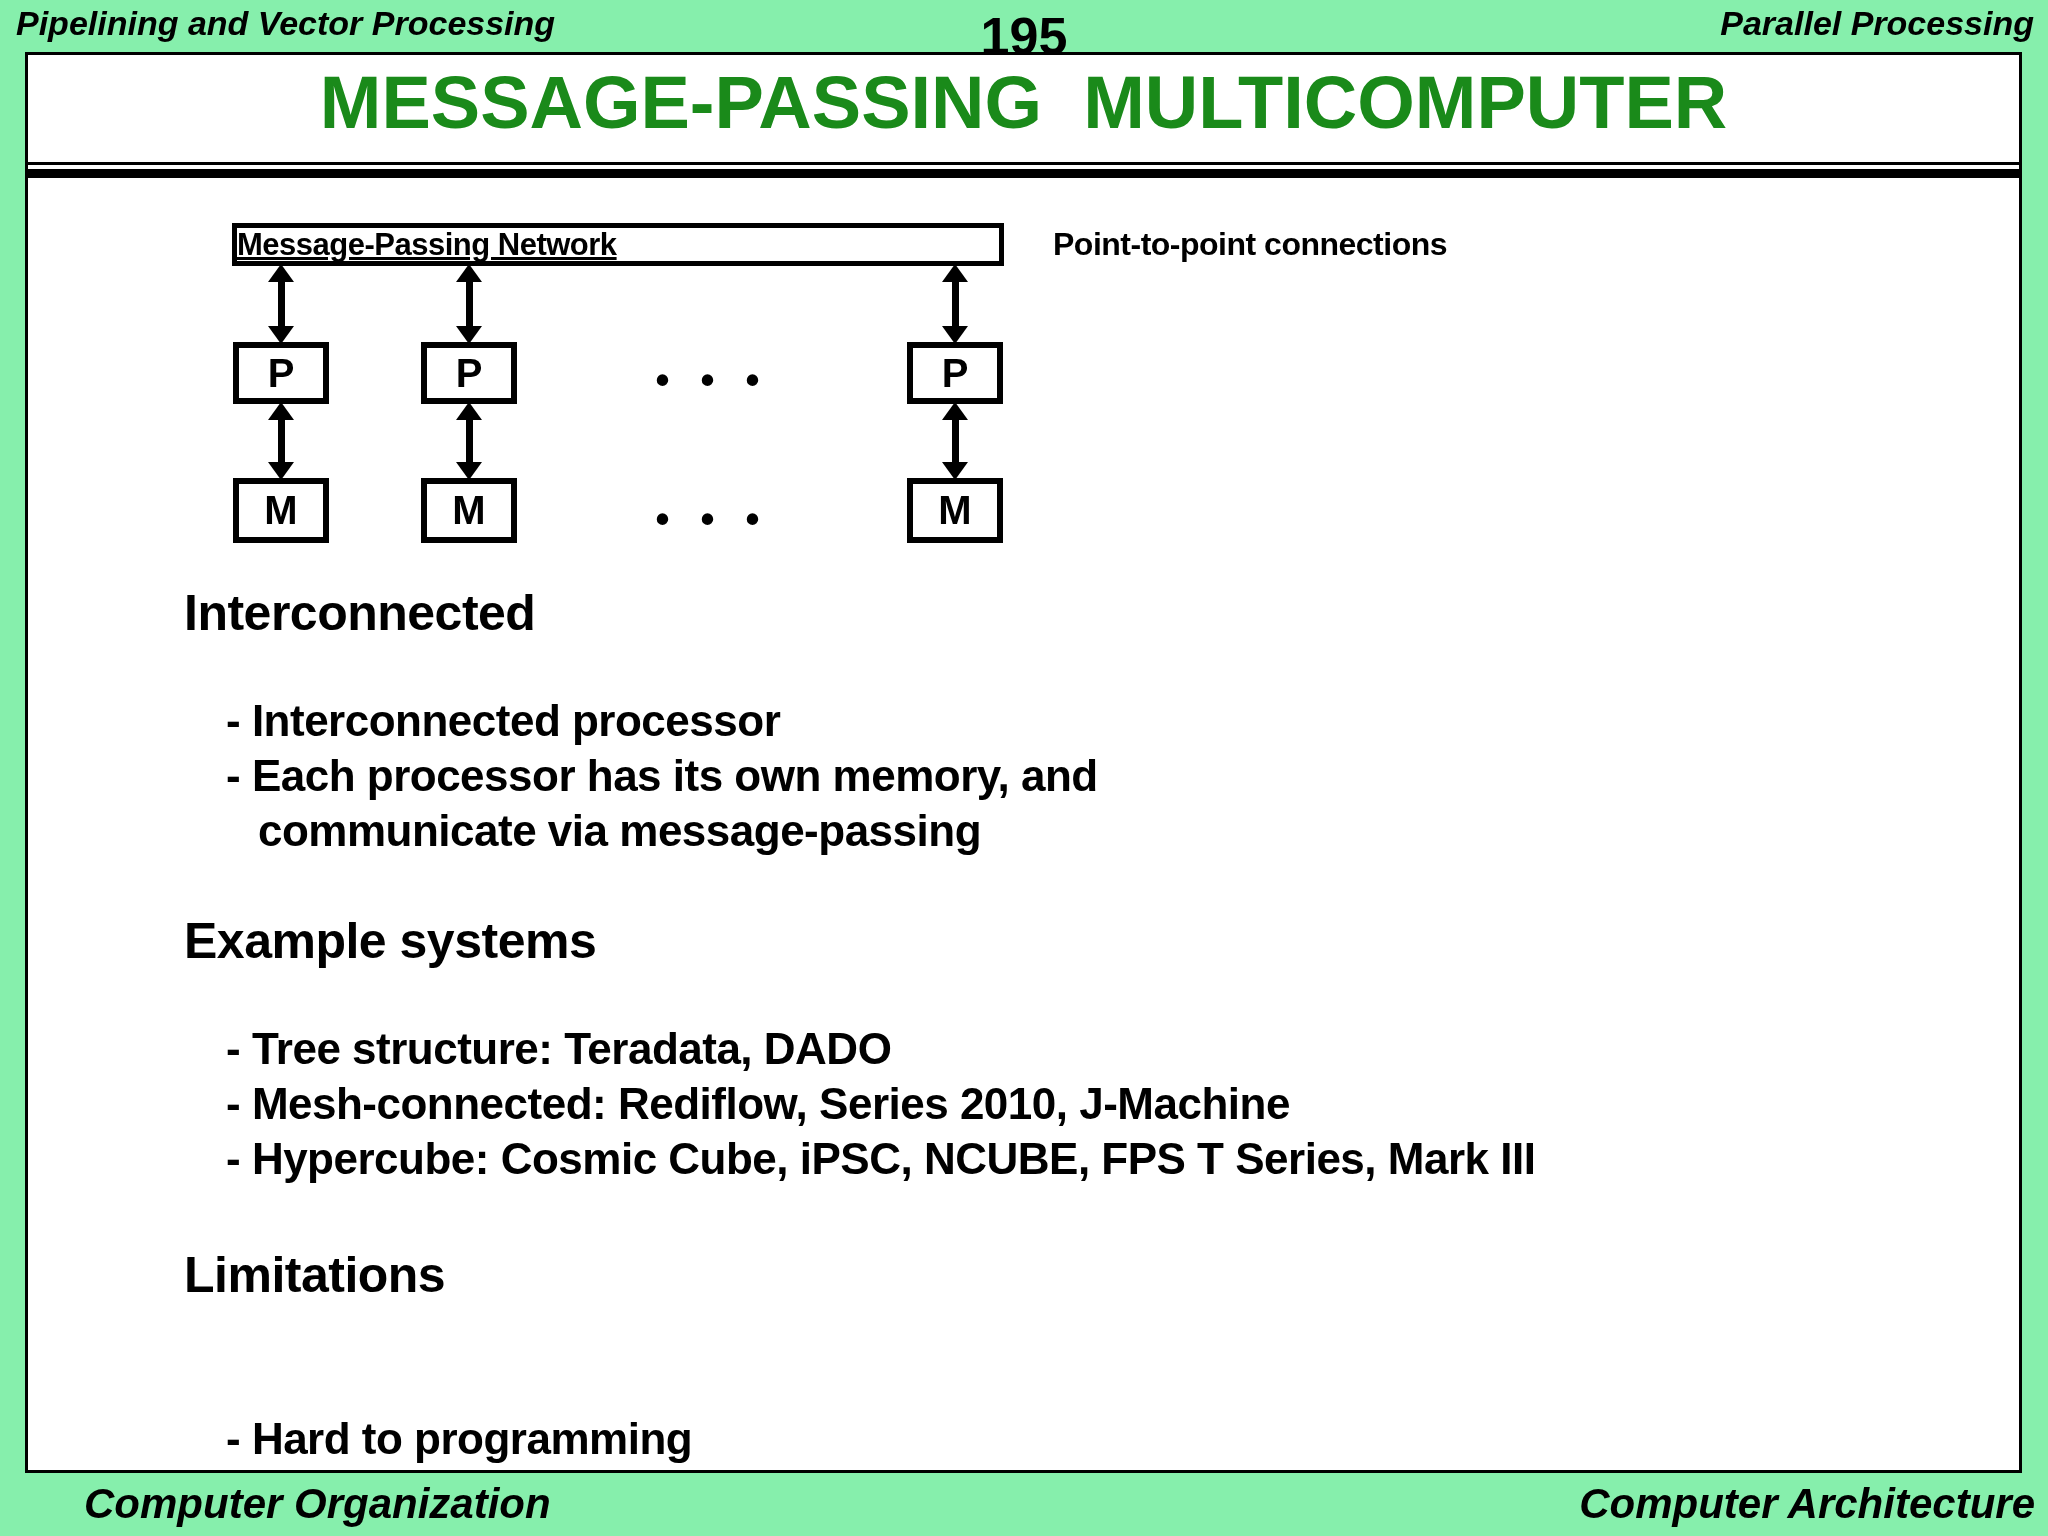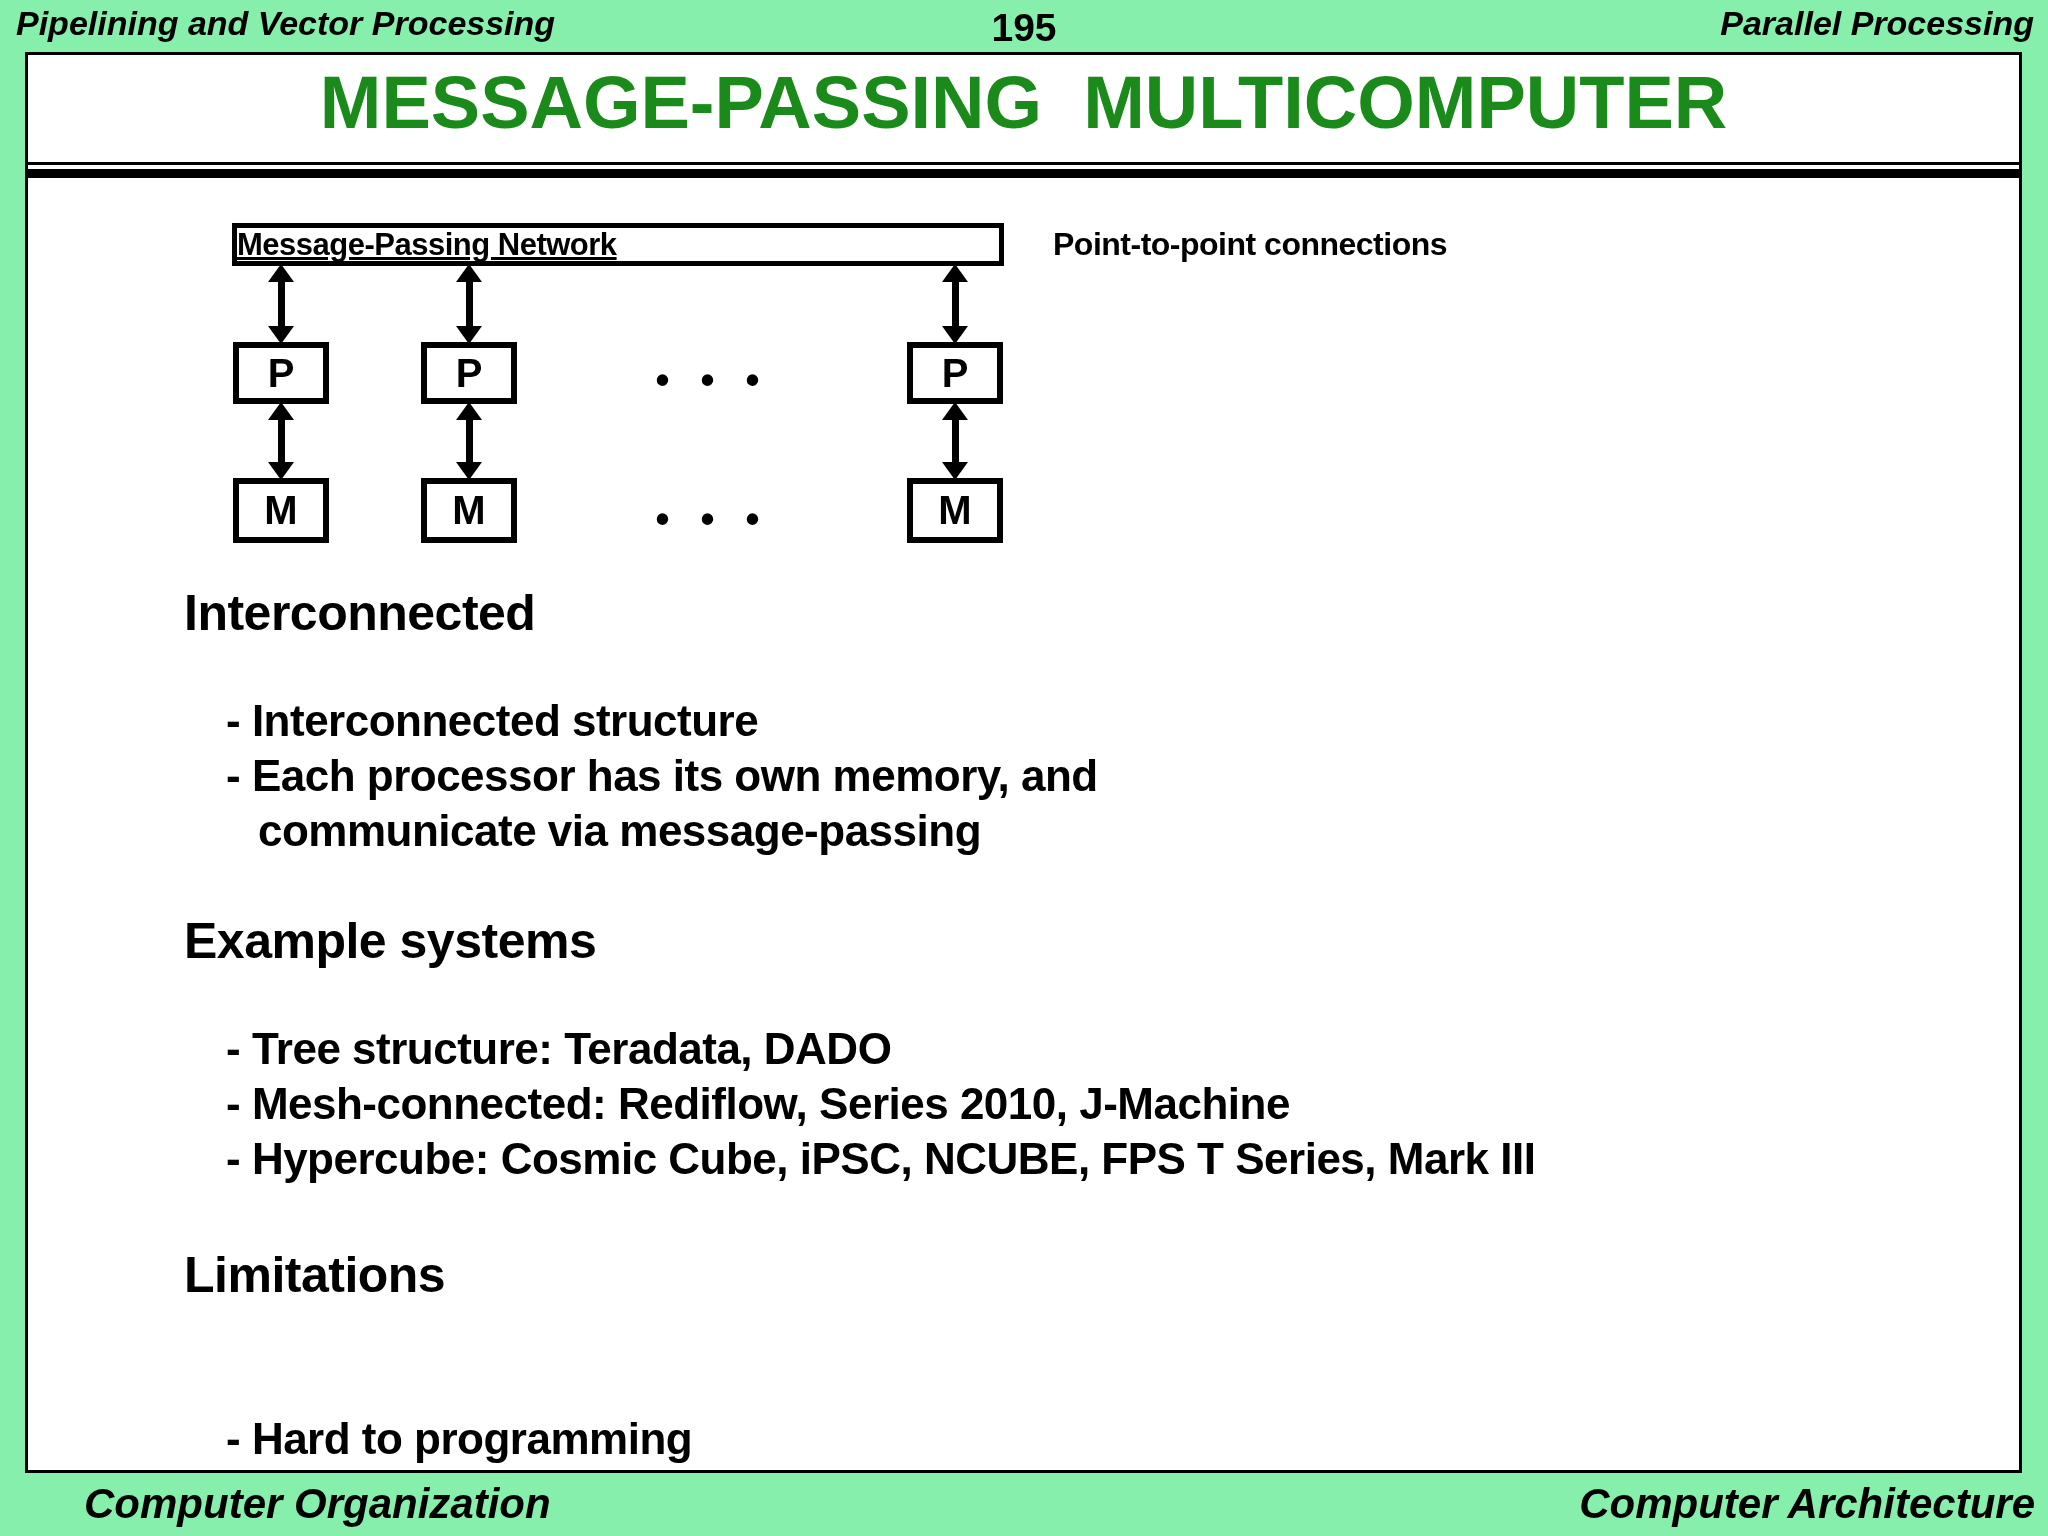--- a/index.html
+++ b/index.html
@@ -9,21 +9,21 @@
     background:#86efac;
     font-family:"Liberation Sans","DejaVu Sans",sans-serif;
     color:#000;
     overflow:hidden;
   }
   
   .hdr{position:absolute;font-weight:bold;font-style:italic;font-size:34px;top:4px;white-space:pre;}
   .hdr-left{left:16px;}
   .hdr-right{right:14px;}
   .hdr-center{position:absolute;top:6px;left:0;width:100%;text-align:center;
-    font-weight:bold;font-size:39px;font-style:normal;}
+    font-weight:bold;font-size:52px;font-style:normal;}
   
   .outer-box{
     position:absolute;left:25px;top:52px;width:1997px;height:1421px;
     border:3px solid #000;box-sizing:border-box;background:#fff;
   }
   .title{
     position:absolute;left:25px;top:60px;width:1997px;
     text-align:center;font-weight:bold;font-size:74px;letter-spacing:0px;
     white-space:pre;
   }
@@ -156,21 +156,21 @@
   </div>
   <div class="node mbox col2">
     <span>M</span>
   </div>
   <div class="node mbox col3">
     <span>M</span>
   </div>
   <div class="dots dots-m">• • •</div>
 
   <div class="heading h-char">Interconnected</div>
-  <div class="line c1">- Interconnected structure</div>
+  <div class="line c1">- Interconnected processor</div>
   <div class="line c2">- Each processor has its own memory, and</div>
   <div class="line c3 indent">communicate via message-passing</div>
 
   <div class="heading h-ex">Example systems</div>
   <div class="line e1">- Tree structure: Teradata, DADO</div>
   <div class="line e2">- Mesh-connected: Rediflow, Series 2010, J-Machine</div>
   <div class="line e3">- Hypercube: Cosmic Cube, iPSC, NCUBE, FPS T Series, Mark III</div>
 
   <div class="heading h-lim">Limitations</div>
   <div class="line l2">- Hard to programming</div>

